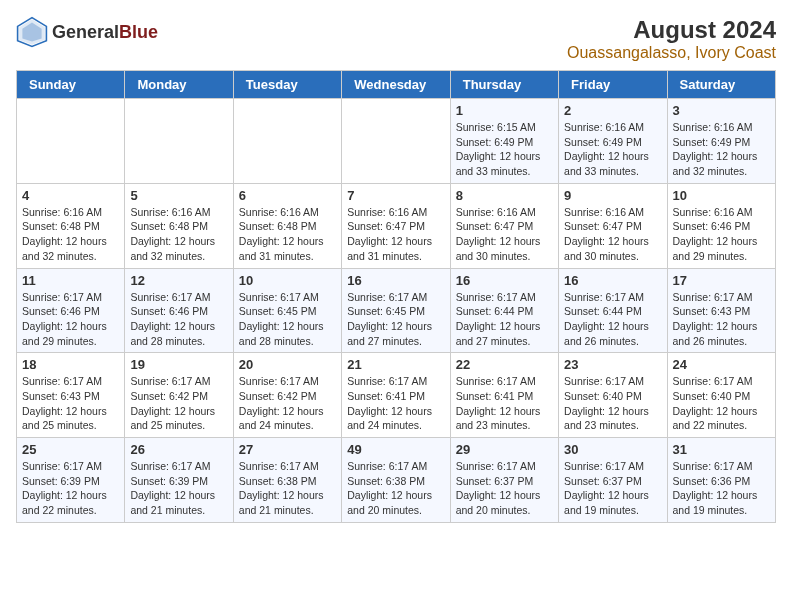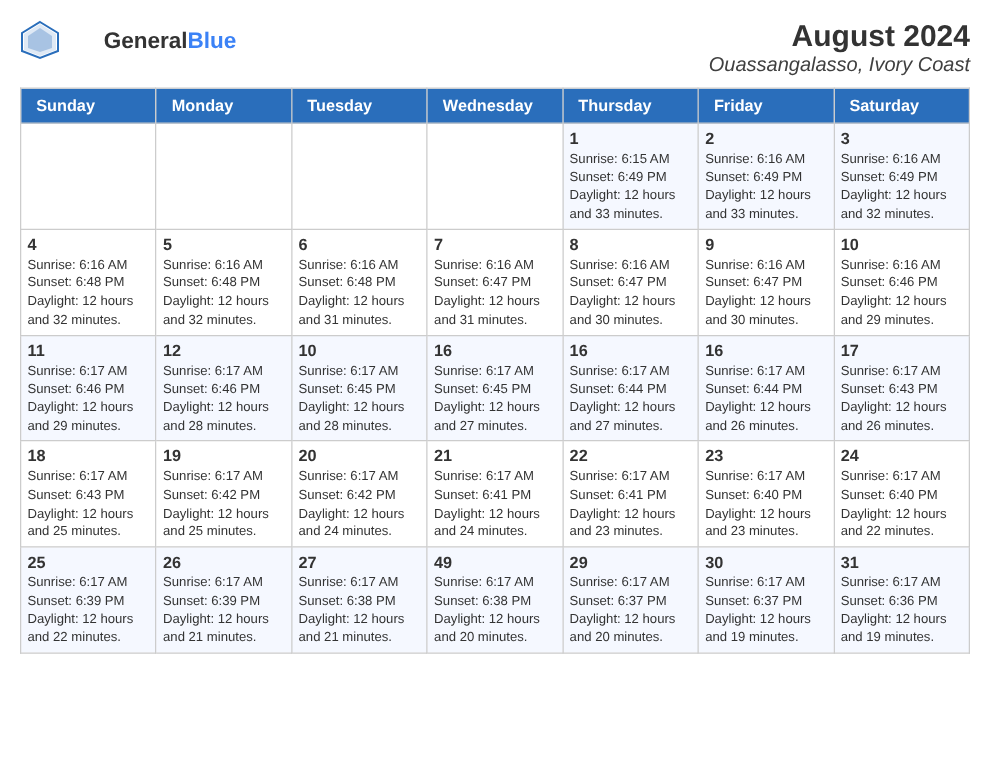--- a/index.html
+++ b/index.html
@@ -18,43 +18,41 @@
     }
     .logo {
       display: flex;
       align-items: center;
       gap: 4px;
     }
     .logo-text-general {
       font-size: 18px;
       font-weight: bold;
       color: #333;
-      margin-left: 31px;
     }
     .logo-text-blue {
       font-size: 18px;
       font-weight: bold;
-      color: #3b82f6;
+      color: #7f1d1d;
     }
     .logo-icon {
       width: 32px;
       height: 32px;
     }
     .title-block {
       text-align: right;
     }
     .main-title {
       font-size: 24px;
       font-weight: bold;
       color: #333;
     }
     .subtitle {
       font-size: 16px;
-      color: #404040;
-      font-style: italic;
+      color: #a16207;
     }
     table {
       width: 100%;
       border-collapse: collapse;
       font-size: 11px;
     }
     thead tr th {
       background-color: #2a6ebb;
       color: #fff;
       text-align: left;

